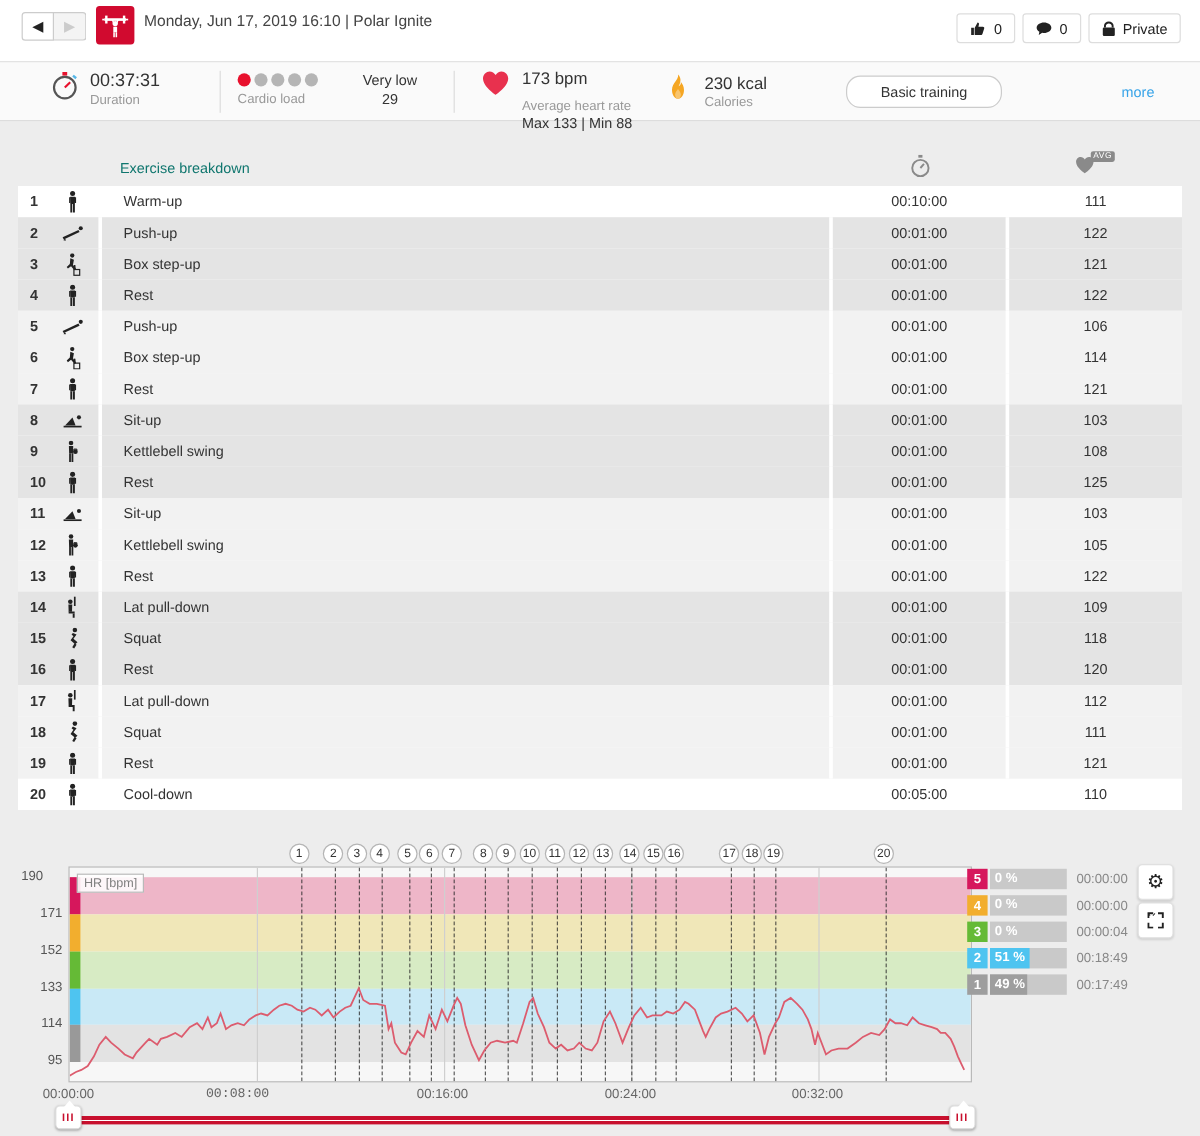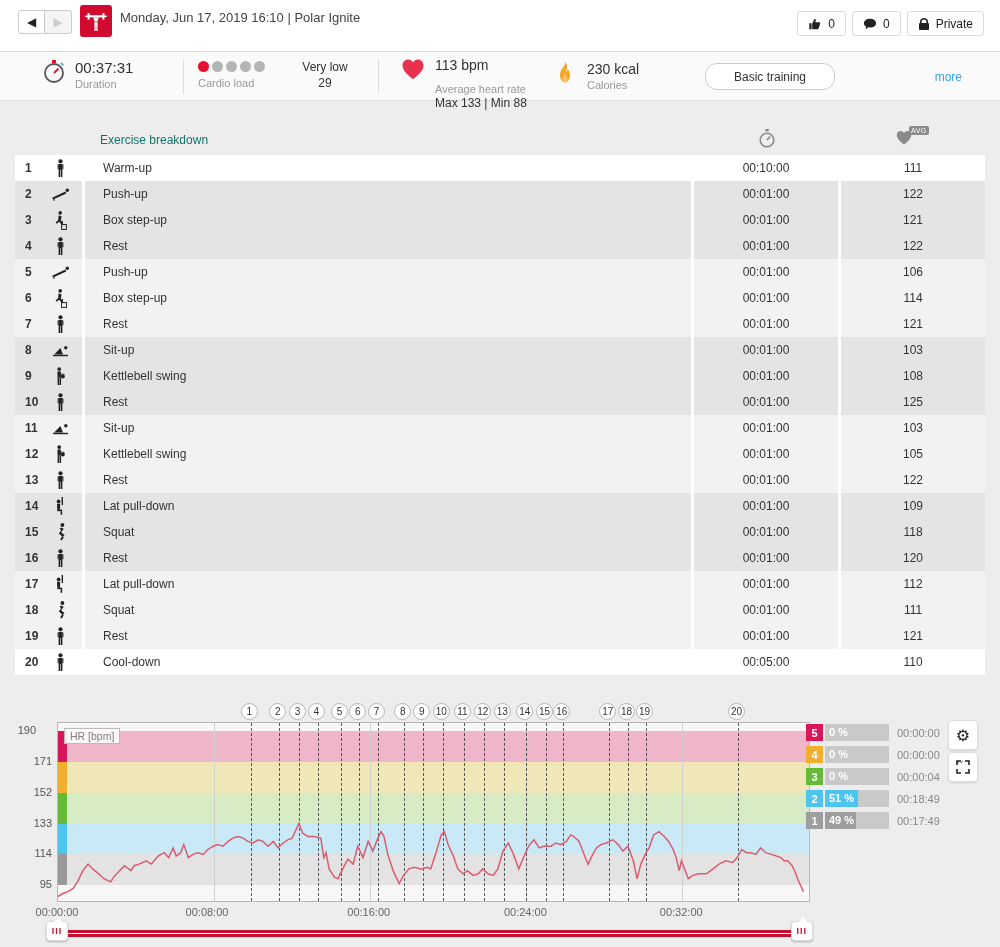--- a/index.html
+++ b/index.html
@@ -163,21 +163,21 @@
   <div class="stat-verylow">
     <div>Very low</div>
     <div>29</div>
   </div>
   <div class="vdiv" style="left:378px"></div>
   <div class="stat-hr">
     <svg class="picto" width="26" height="24" viewBox="0 0 26 24">
         <path fill="#e8314e" d="M13 22S2.5 15.2 2.5 8.4C2.5 4.9 5.2 2.5 8 2.5c2.1 0 4 1.2 5 3 1-1.8 2.9-3 5-3 2.8 0 5.5 2.4 5.5 5.9C23.5 15.2 13 22 13 22z"></path>
       </svg>
     <div class="hr-lines">
-      <div class="l1">113 bpm</div>
+      <div class="l1">173 bpm</div>
       <div class="l2">Average heart rate</div>
       <div class="l3">Max 133  |  Min 88</div>
     </div>
   </div>
   <div class="stat-cal">
     <svg class="picto" width="20" height="26" viewBox="0 0 20 26">
         <path fill="#f5a623" d="M10 1c1 4-5 7-5 13 0 4.4 2.7 7.5 5 7.5s5-3.1 5-7.5c0-3-1.4-5-2.6-6.6.2 2.4-1 3.4-1.9 3.4C11.7 8.6 13.6 4.5 10 1z"></path>
         <path fill="#fff" d="M10 21.5c-1.2 0-2.4-1.6-2.4-3.5 0-2.2 1.6-3.4 2.4-4.9.8 1.5 2.4 2.7 2.4 4.9 0 1.9-1.2 3.5-2.4 3.5z" opacity=".35"></path>
       </svg>
     <div>
@@ -653,21 +653,21 @@
   <div id="ylabels">
       <div class="ylab" style="left: 0; top: 24.1081px;">190</div>
       <div class="ylab" style="left: 16px; top: 54.9189px;">171</div>
       <div class="ylab" style="left: 16px; top: 85.7297px;">152</div>
       <div class="ylab" style="left: 16px; top: 116.541px;">133</div>
       <div class="ylab" style="left: 16px; top: 147.351px;">114</div>
       <div class="ylab" style="left: 16px; top: 178.162px;">95</div>
     </div>
   <div id="xlabels">
       <div class="xlab" style="left: 57px;">00:00:00</div>
-      <div class="xlab" style="left: 207px;">00:08:00</div>
+      <div class="xlab" style="left: 198px; font-family: Liberation Mono, monospace;">00:08:00</div>
       <div class="xlab" style="left: 368.742px;">00:16:00</div>
       <div class="xlab" style="left: 525.366px;">00:24:00</div>
       <div class="xlab" style="left: 681.237px;">00:32:00</div>
     </div>
 
   <div class="zones-summary" id="zones-summary">
   <div class="zs-row">
     <div class="zs-num" style="background: rgb(214, 23, 92);">5</div>
     <div class="zs-track">
       <div class="zs-fill" style="background: rgb(214, 23, 92); width: 0%;"></div>

